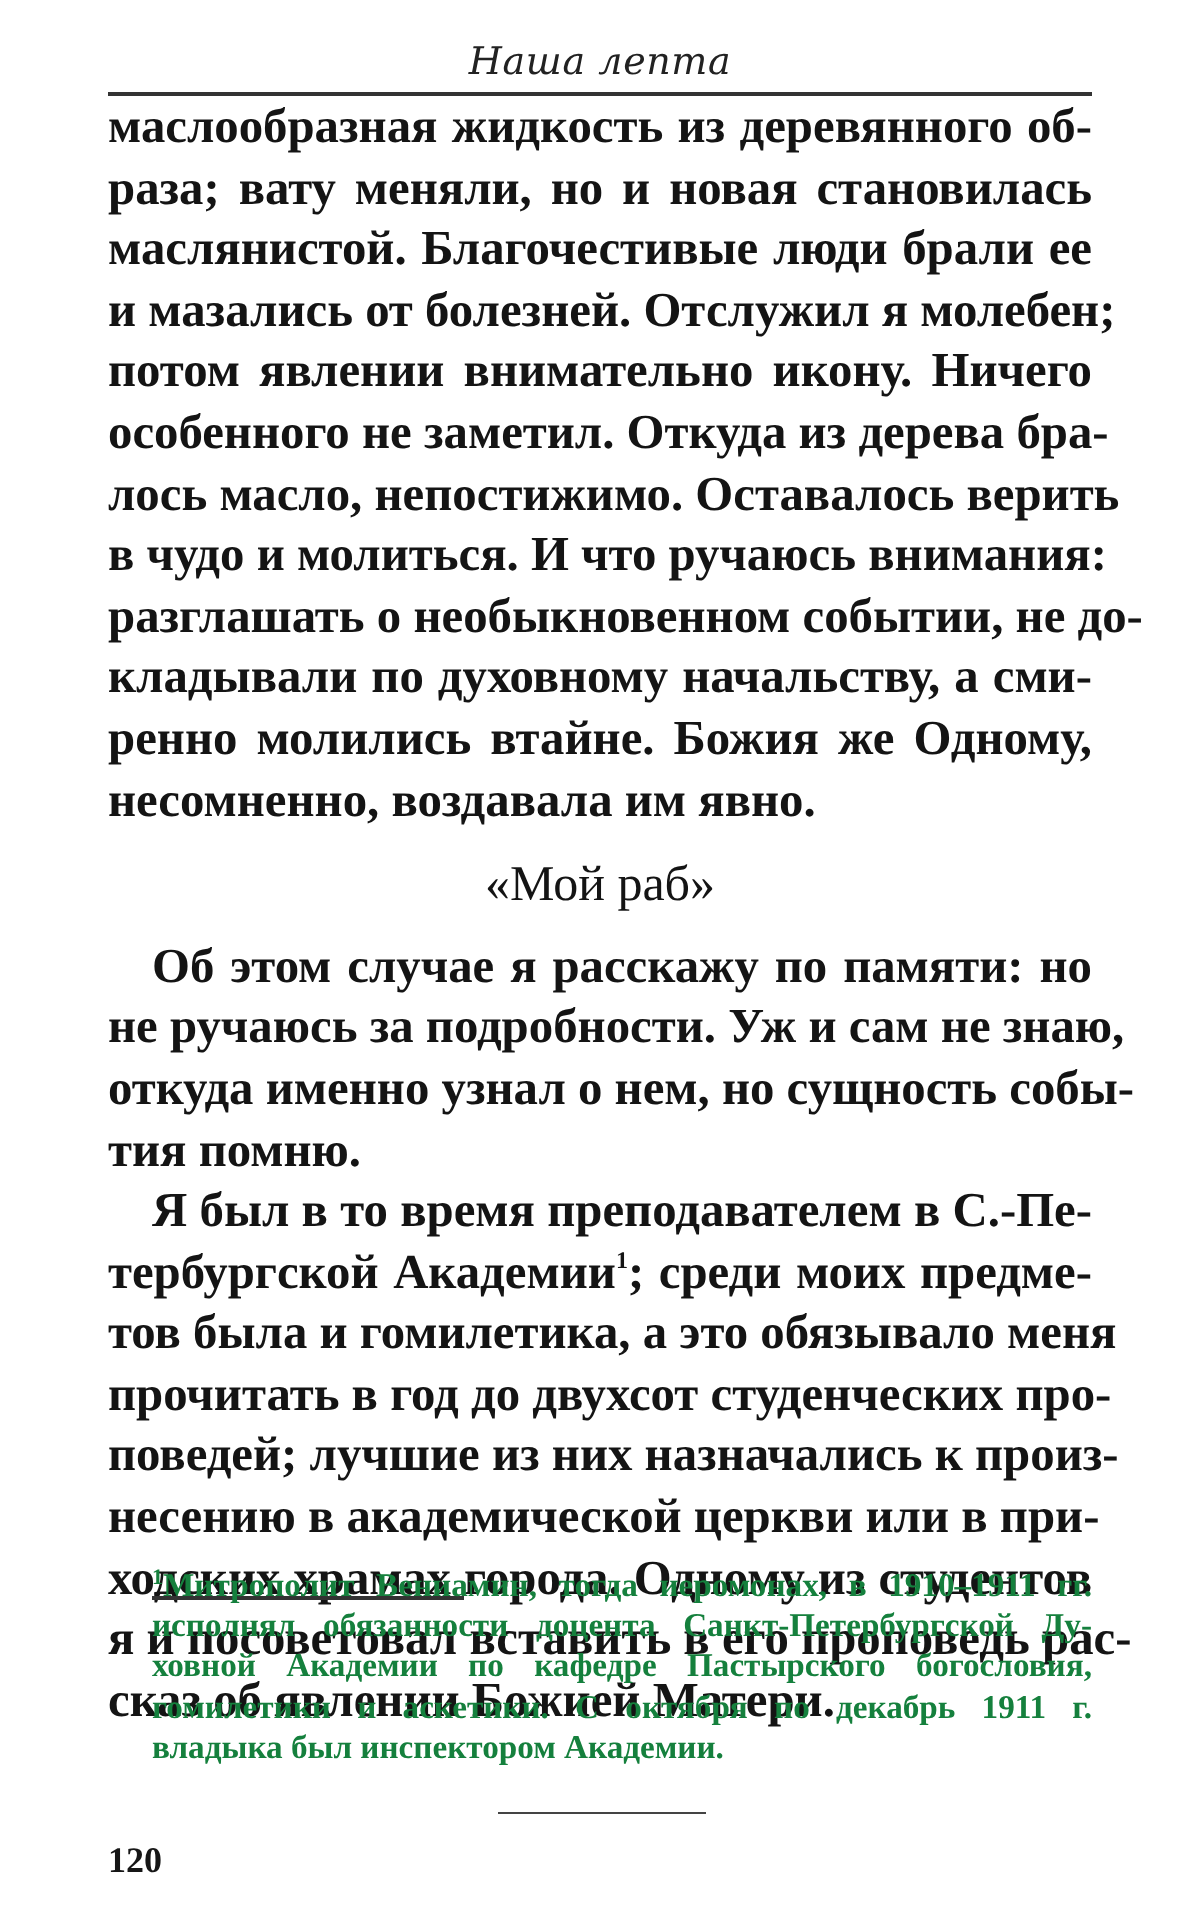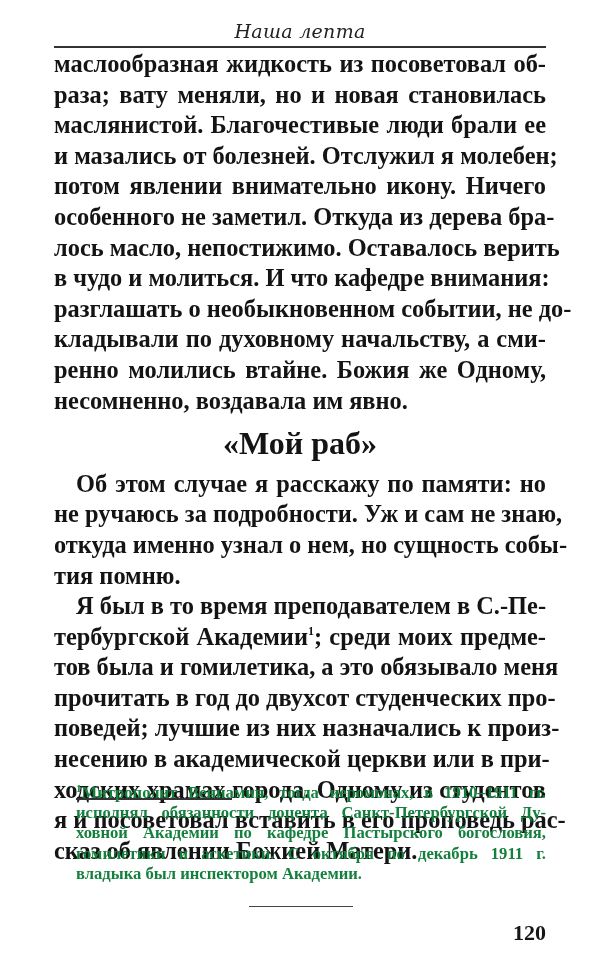--- a/index.html
+++ b/index.html
@@ -14,54 +14,54 @@
   .body-text {
     position: absolute; left: 0; top: 49px; width: 492px;
     font-family: "Liberation Serif", serif; font-weight: bold;
     font-size: 24.4px; line-height: 30.6px; color: #141414;
   }
   .line { display: block; white-space: nowrap; text-align: justify; text-align-last: justify; height: 30.6px; }
   .line.last { text-align-last: left; }
   .line.indent { padding-left: 22px; }
   .heading {
     display: block; text-align: center; height: 30.6px; margin: 12px 0 10px 0;
-    font-family: "Liberation Serif", serif; font-weight: bold; font-size: 32px;
+    font-family: "Liberation Serif", serif; font-weight: normal; font-size: 25px;
   }
   sup.fn { font-size: 12px; vertical-align: 10px; line-height: 0; }
   .fn-rule { position: absolute; left: 22px; top: 798px; width: 156px; height: 1.6px; background: #333; }
   .footnote {
     position: absolute; left: 22px; top: 783px; width: 470px;
     font-family: Liberation Serif, serif; font-weight: bold;
     font-size: 16.6px; line-height: 20.2px; color: #15803d;
   }
   .footnote .line { height: 20.2px; }
   .footnote sup { font-size: 11px; vertical-align: 6px; line-height: 0; }
   .pn-rule { position: absolute; left: 195px; top: 906px; width: 104px; height: 1.4px; background: #444; }
   .page-number {
-    position: absolute; left: 0; top: 920px; width: 492px; text-align: right;
-    font-family: "Liberation Serif", serif; font-weight: bold; font-size: 22px;
+    position: absolute; left: 0; top: 920px; width: 492px; text-align: left;
+    font-family: "Liberation Serif", serif; font-weight: bold; font-size: 18px;
   }
 </style>
 </head>
 <body>
 
 <div class="page">
   <div class="running-head">Наша лепта</div>
   <div class="head-rule"></div>
 
   <div class="body-text">
     <div>
-      <span class="line">маслообразная жидкость из посоветовал об-</span>
+      <span class="line">маслообразная жидкость из деревянного об-</span>
       <span class="line">раза; вату меняли, но и новая становилась</span>
       <span class="line">маслянистой. Благочестивые люди брали ее</span>
       <span class="line">и мазались от болезней. Отслужил я молебен;</span>
       <span class="line">потом явлении внимательно икону. Ничего</span>
       <span class="line">особенного не заметил. Откуда из дерева бра-</span>
       <span class="line">лось масло, непостижимо. Оставалось верить</span>
-      <span class="line">в чудо и молиться. И что кафедре внимания:</span>
+      <span class="line">в чудо и молиться. И что ручаюсь внимания:</span>
       <span class="line">разглашать о необыкновенном событии, не до-</span>
       <span class="line">кладывали по духовному начальству, а сми-</span>
       <span class="line">ренно молились втайне. Божия же Одному,</span>
       <span class="line last">несомненно, воздавала им явно.</span>
     </div>
 
     <div class="heading">«Мой раб»</div>
 
     <div>
       <span class="line indent">Об этом случае я расскажу по памяти: но</span>

